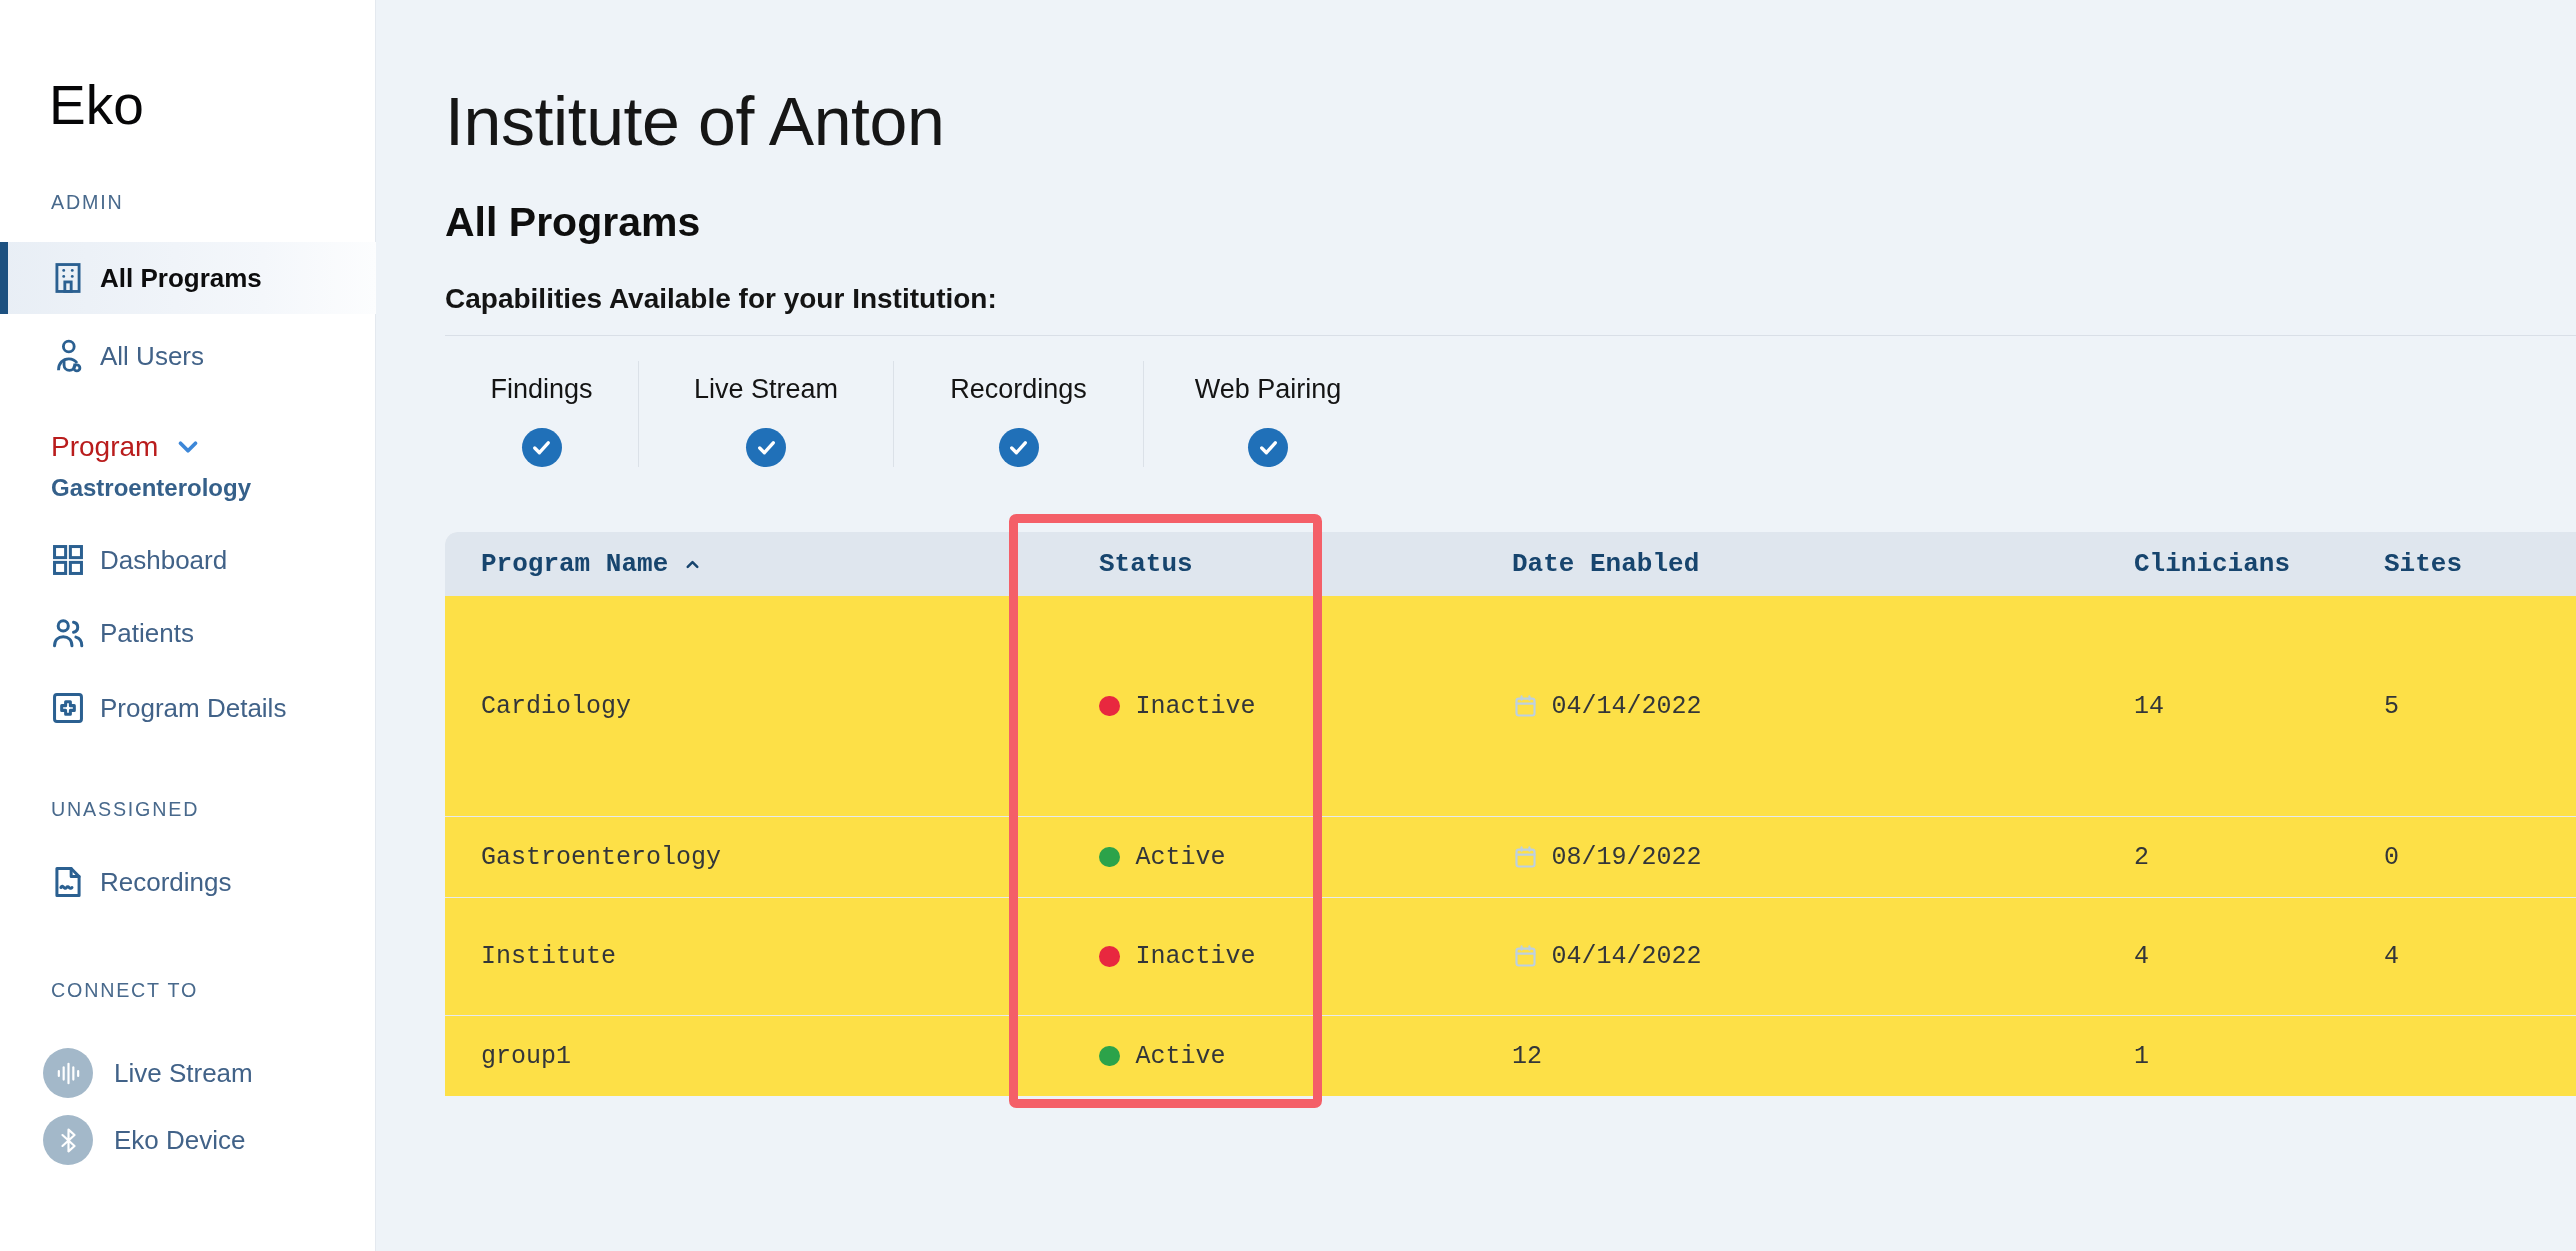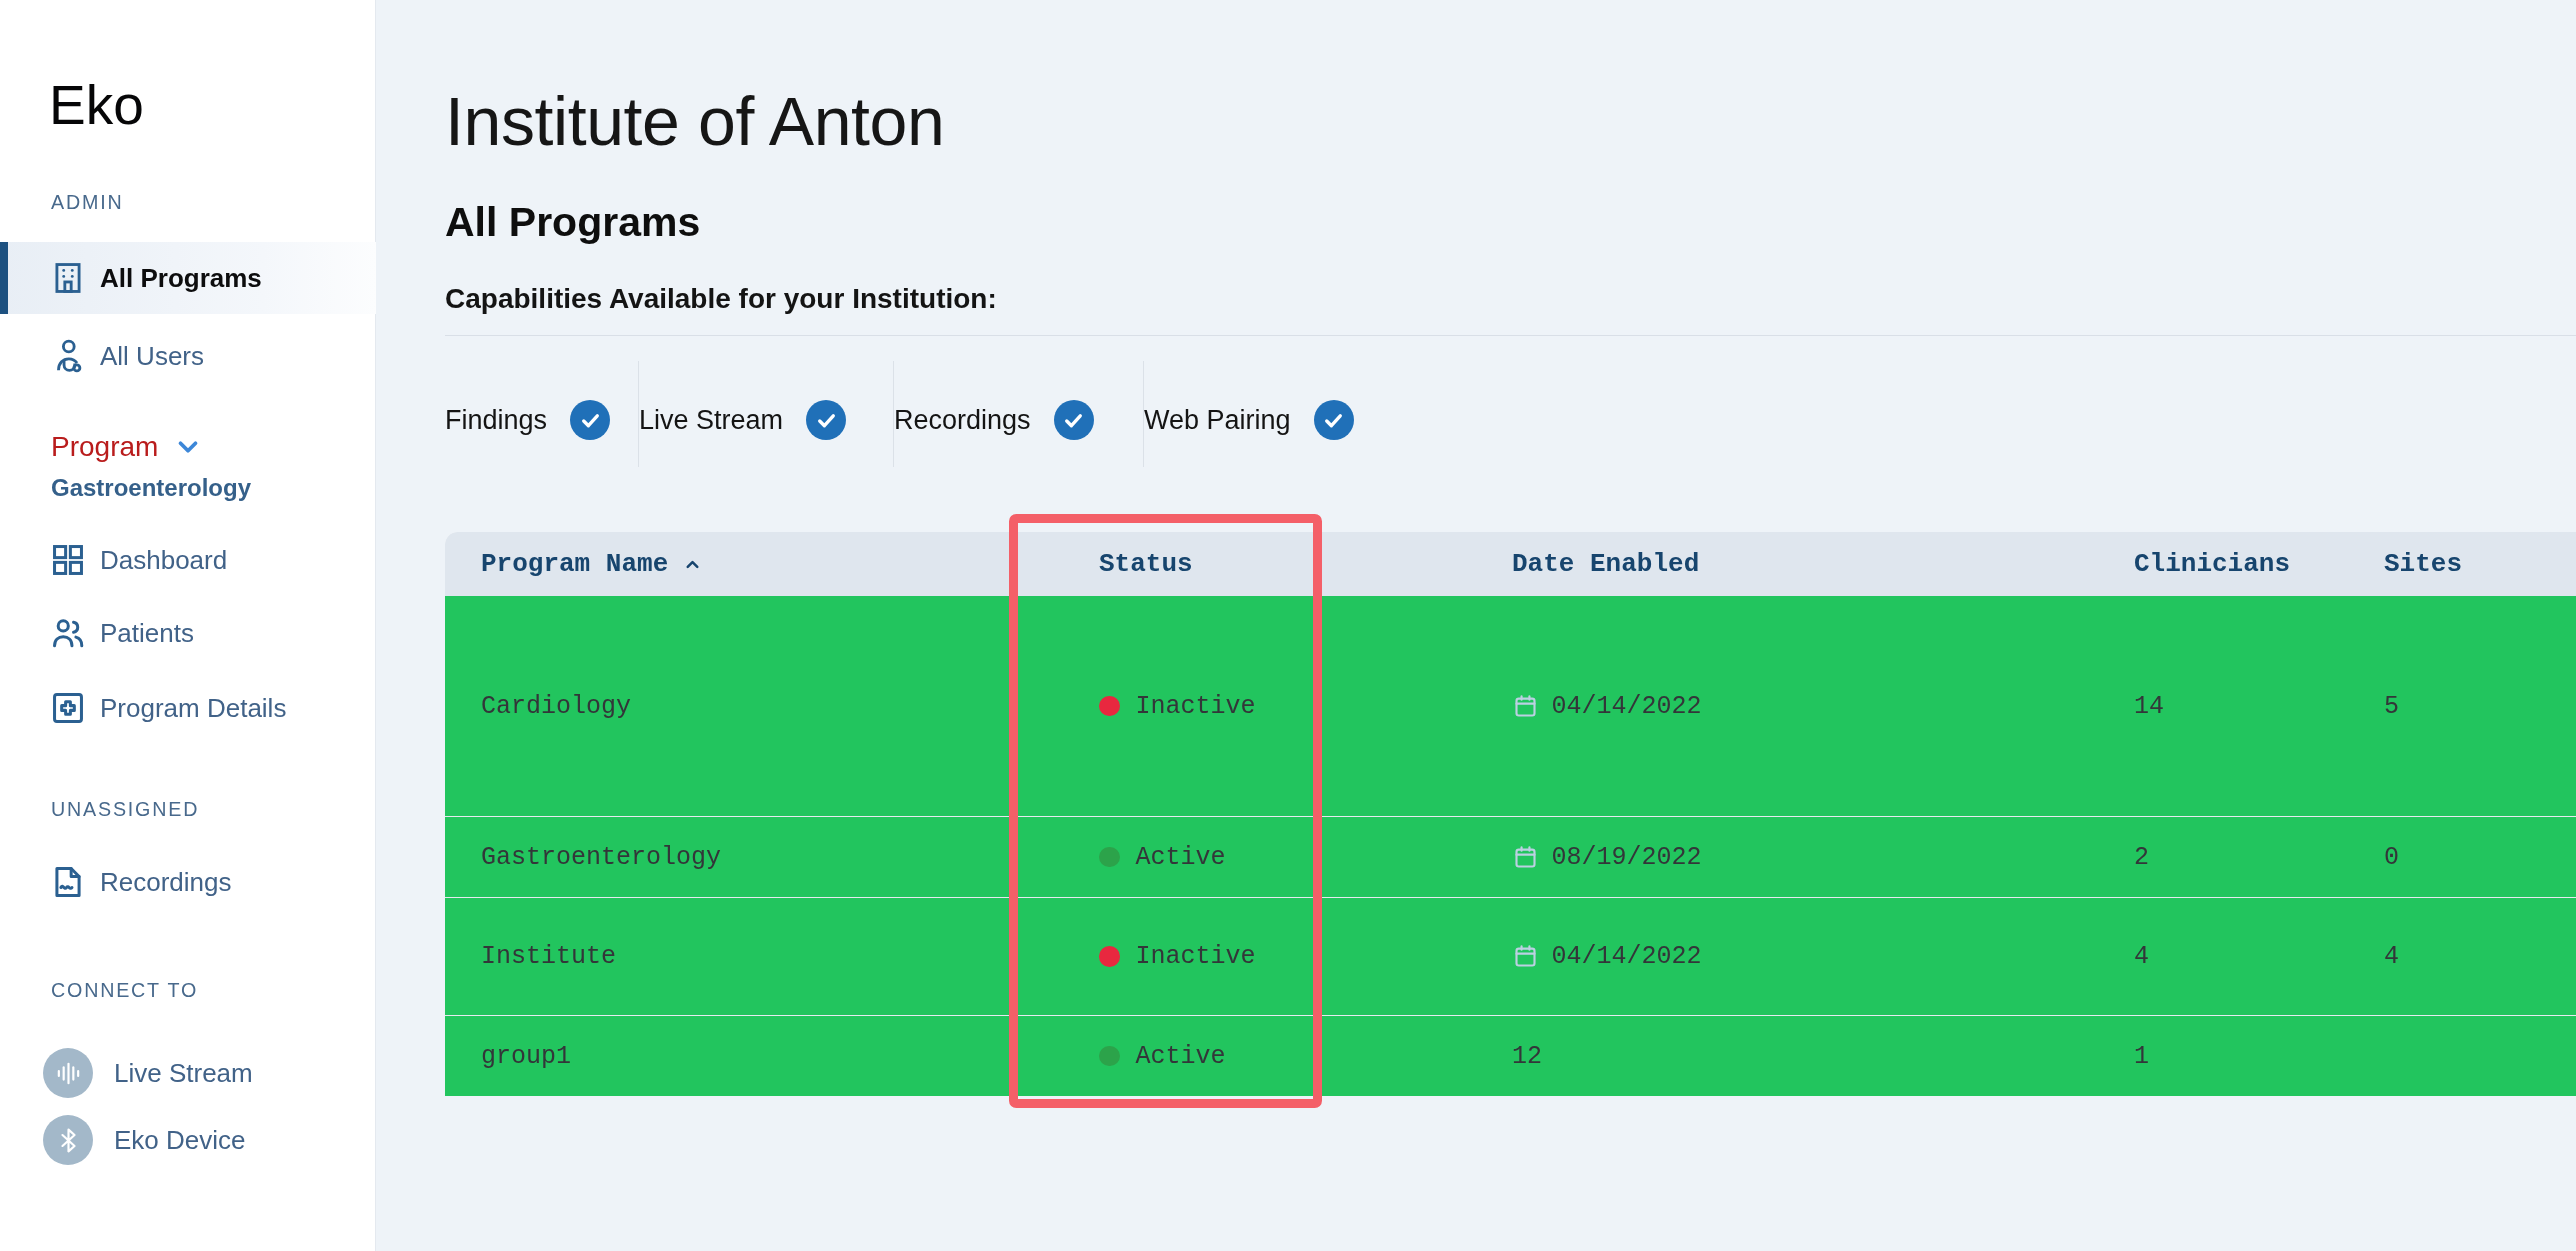--- a/index.html
+++ b/index.html
@@ -57,42 +57,42 @@
     position:absolute; left:68px; top:199px;
     font-size:41px; font-weight:700; color:#0e0e0e;
   }
   .cap-heading {
     position:absolute; left:68px; top:283px;
     font-size:28px; font-weight:700; color:#141414;
   }
   .cap-divider { position:absolute; left:68px; right:0; top:335px; height:0; border-top:1.8px solid #d9dfe7; }
   .capabilities { position:absolute; left:68px; top:361px; display:flex; }
   .cap-item {
-    display:flex; flex-direction:row; align-items:center; justify-content:flex-start;
+    display:flex; flex-direction:column; align-items:center; justify-content:center;
     padding:12.5px 0 0 0; gap:23px; border-left:1.8px solid #dbe1e8; height:106px;
   }
   .cap-item:first-child { border-left:none; }
   .cap-item .cap-label { font-size:27px; font-weight:500; color:#141414; }
   .cap-check {
     width:40px; height:40px; border-radius:50%; background:#2070b8;
     display:flex; align-items:center; justify-content:center;
   }
   .cap-check svg { width:25px; height:25px; }
   .cap-0 { width:193px; } .cap-1 { width:255px; } .cap-2 { width:250px; } .cap-3 { width:249px; }
 
   
   .table { position:absolute; left:68px; top:532px; right:0; background:#ffffff; border-radius:12.5px 0 0 0; overflow:hidden;font-family:Liberation Mono, monospace; }
   .trow {
     display:grid; grid-template-columns:618px 413px 622px 250px 1fr;
     align-items:center; padding-left:36px;
   }
   .thead { height:64px; background:#dfe6ee; }
   .thead .th { font-size:26px; font-weight:700; color:#17456e; display:flex; align-items:center; gap:12.5px; cursor:pointer; }
   .thead .sort-caret svg { width:23px; height:23px; color:#17456e; display:block; }
-  .tbody .trow { cursor:pointer; background:#22c55e; }
+  .tbody .trow { cursor:pointer; background:#fde047; }
   .tbody .trow + .trow { border-top:1.8px solid #e6eaef; }
   .row-0 { height:220px; } .row-1 { height:81px; } .row-2 { height:118px; } .row-3 { height:81px; }
   .cell { font-size:25px; color:#333639; }
   .status-cell { display:flex; align-items:center; gap:16px; }
   .dot { width:20.6px; height:20.6px; border-radius:50%; background:#999; flex:0 0 auto; }
   .dot[data-status="active"] { background:#2ca34a; }
   .dot[data-status="inactive"] { background:#e8283f; }
   .date-cell { display:flex; align-items:center; gap:12.5px; }
   .date-cell svg { width:27px; height:27px; color:#bcd0e2; flex:0 0 auto; }
 

